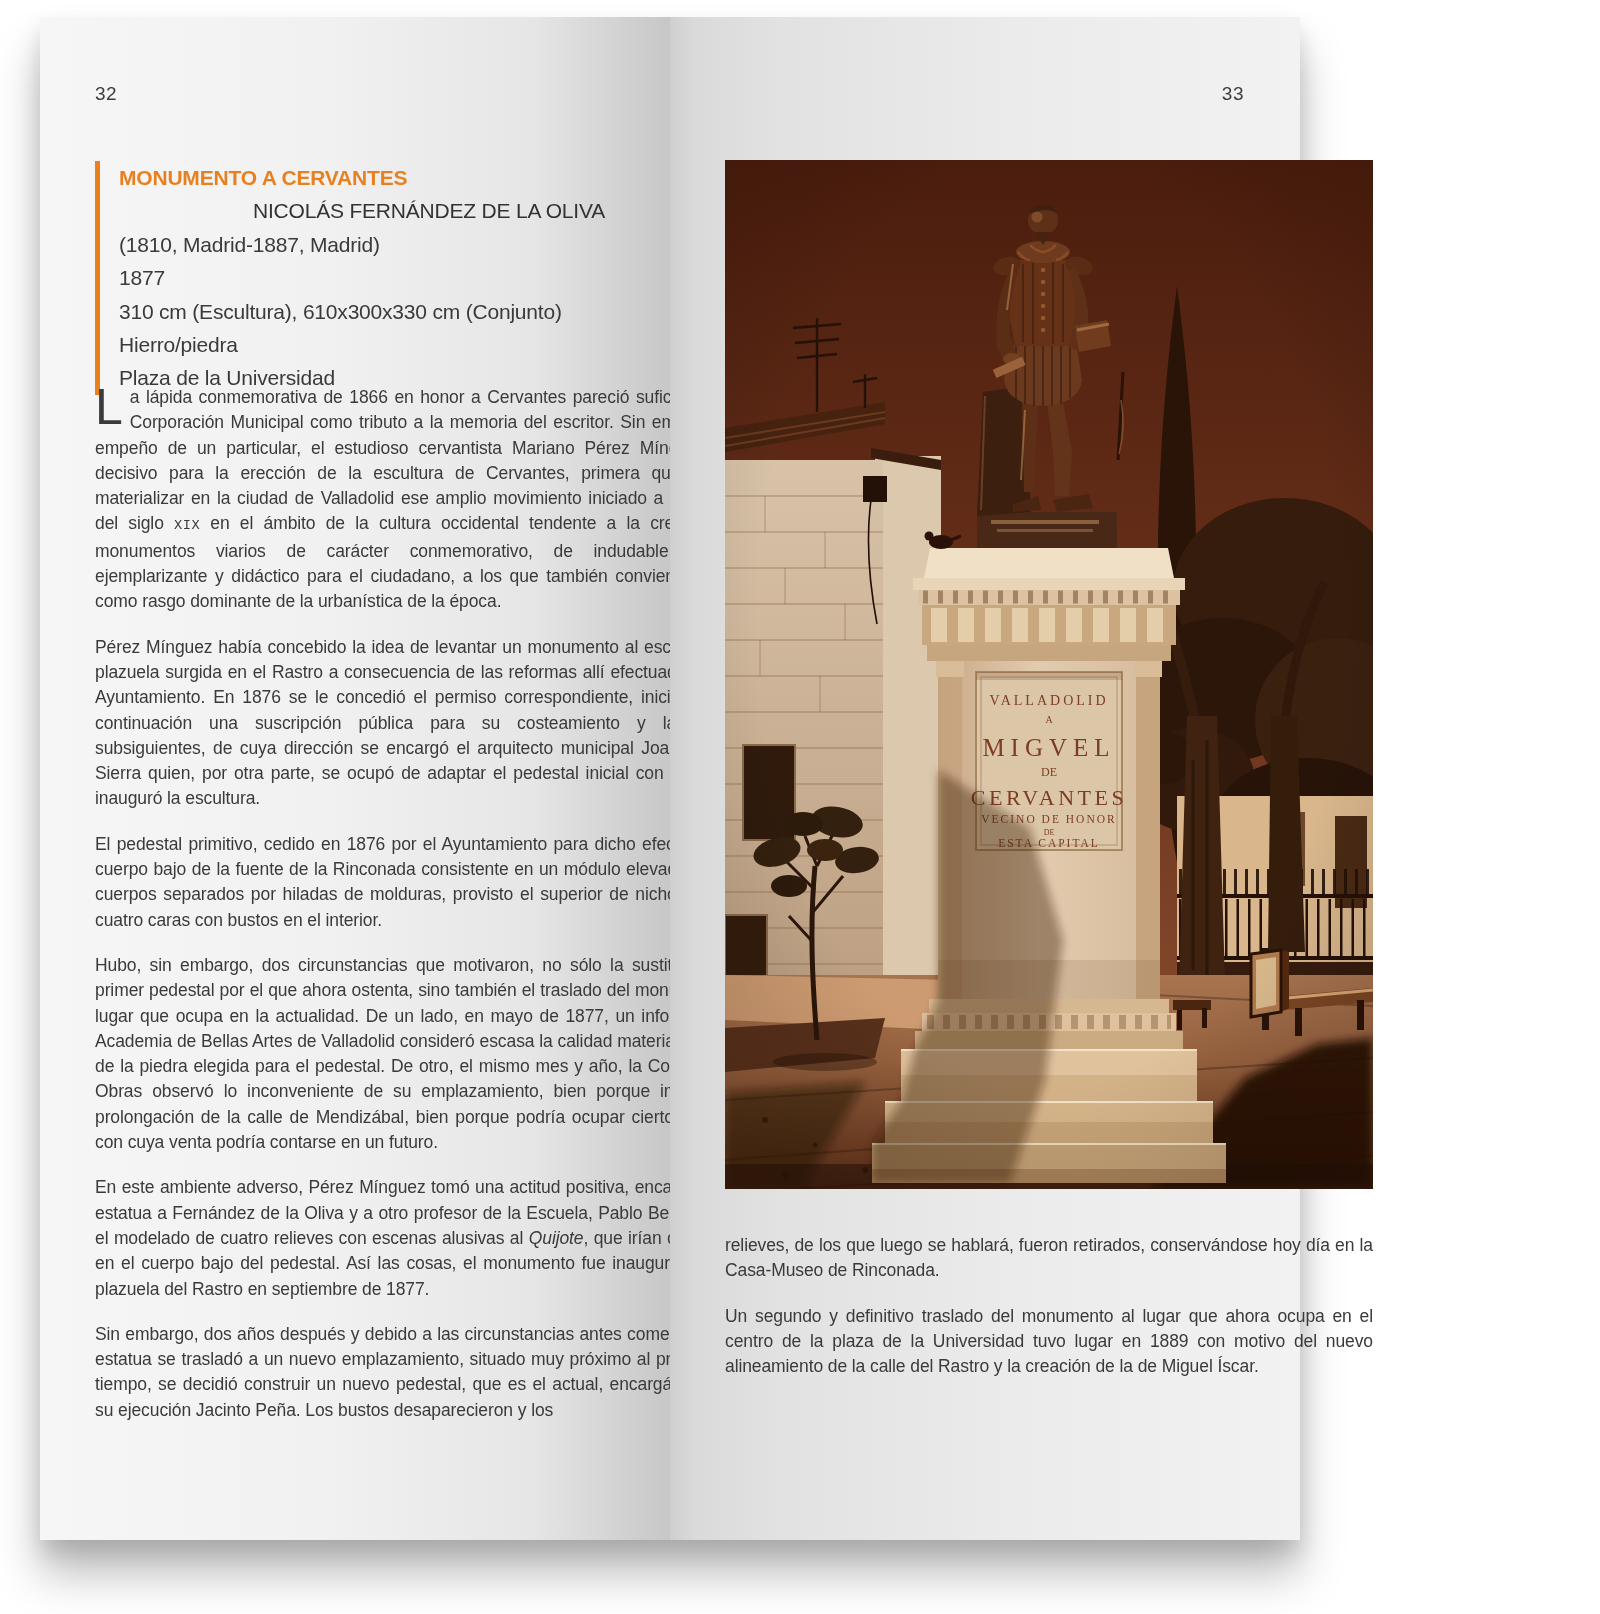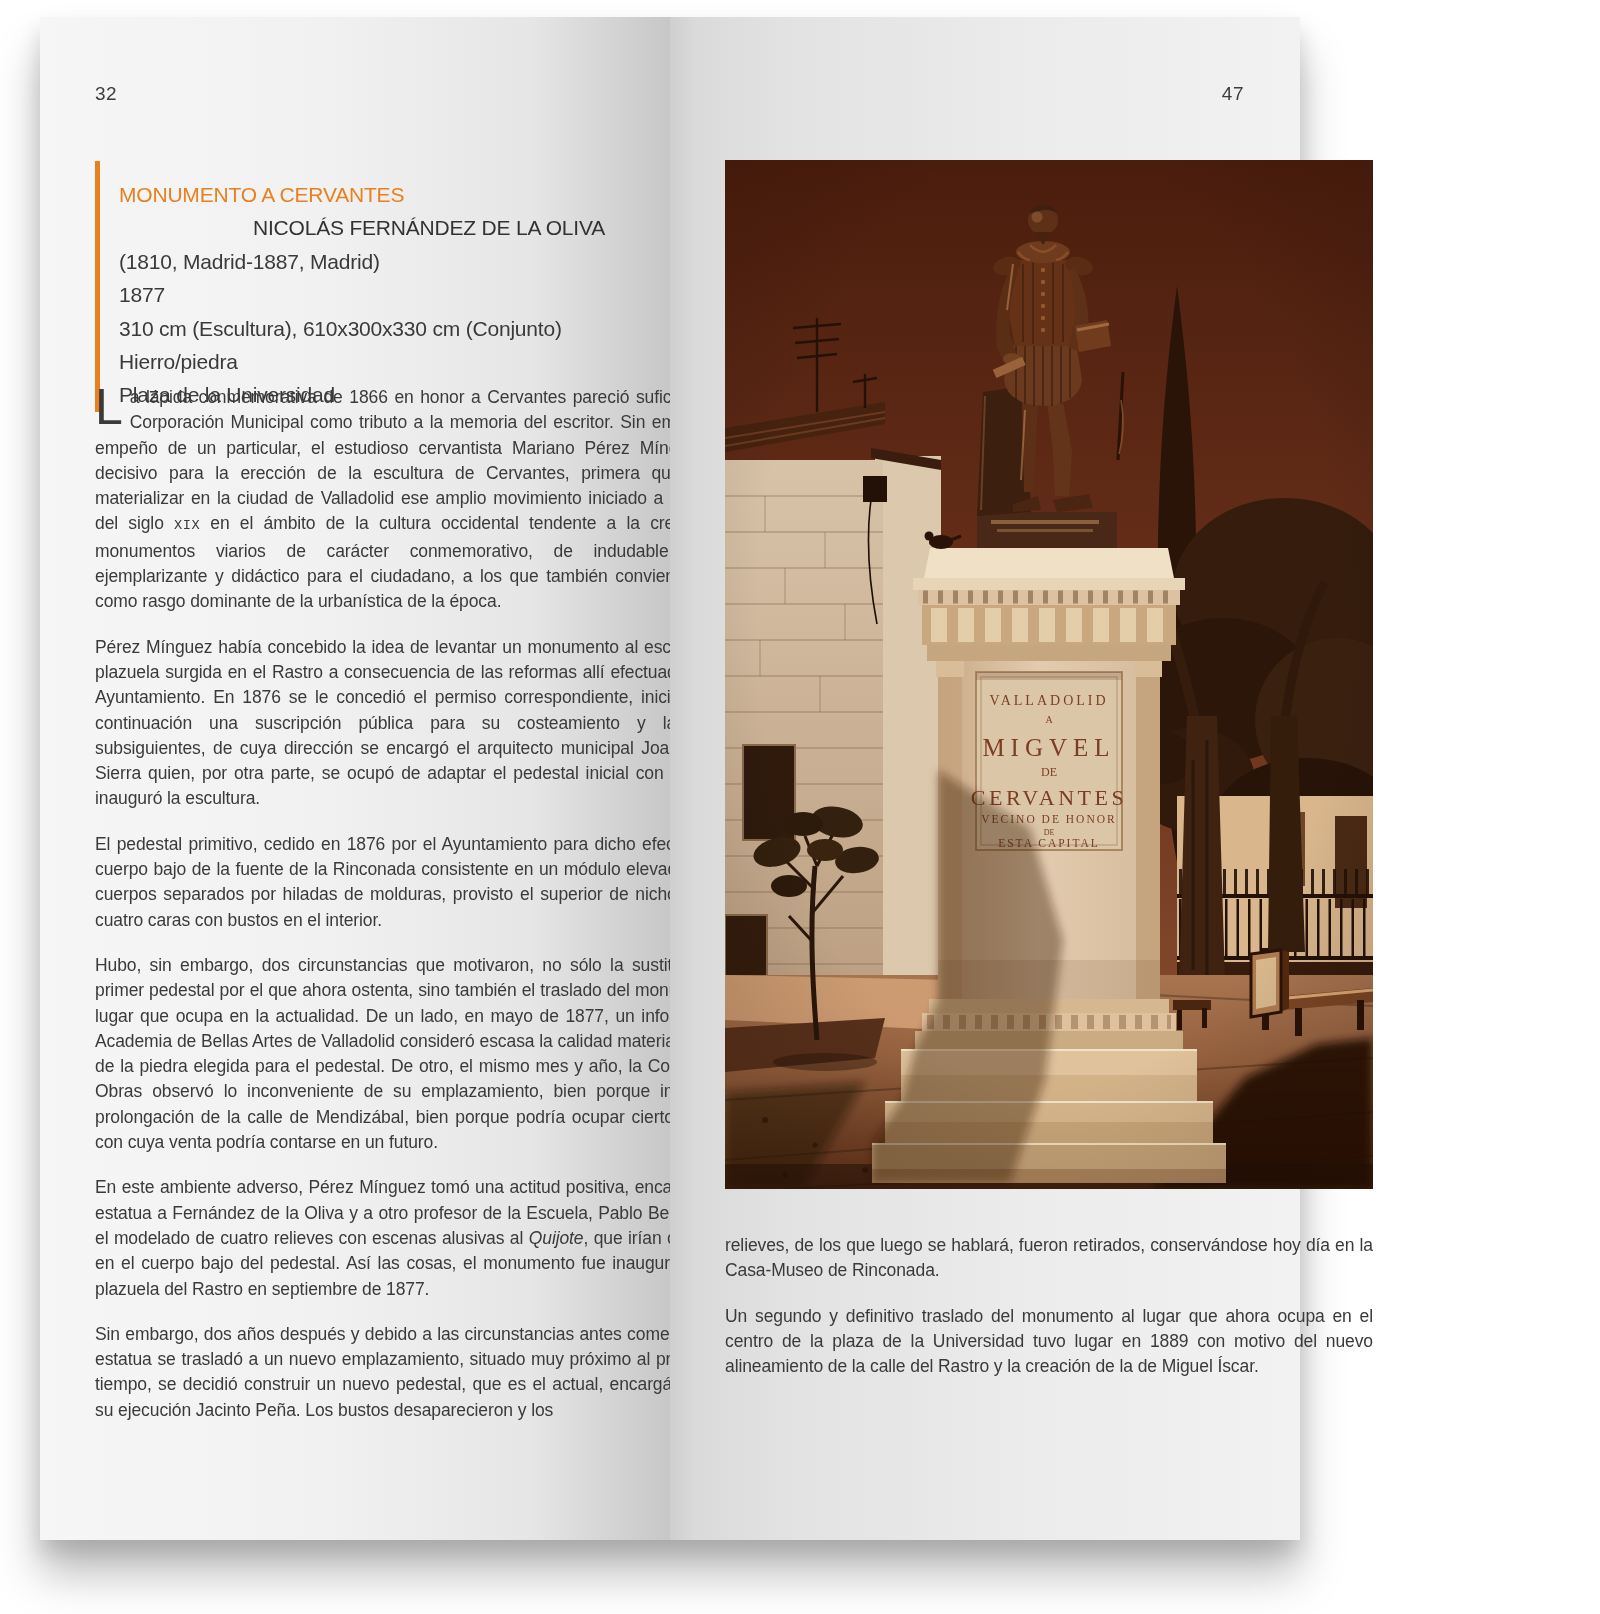--- a/index.html
+++ b/index.html
@@ -27,21 +27,21 @@
   .page-right .page-number{right:56px;}
 
   .artwork-header{
     position:absolute;left:55px;top:144px;width:620px;
     border-left:5px solid #e8801f;
     padding-left:19px;
   }
   .artwork-header .line{
     font-size:21px;line-height:33.4px;color:#3a3a3a;letter-spacing:-.2px;
   }
-  .artwork-header .title{color:#e8801f;font-weight:normal;margin-top:17px;}
+  .artwork-header .title{color:#e8801f;font-weight:bold;}
   .artwork-header .artist{font-weight:normal;color:#333;text-align:center;}
 
   .body-text{
     position:absolute;left:55px;width:650px;
     color:#3a3a3a;
   }
   .page-left .body-text{top:368px;}
   .page-right .body-text{top:1216px;width:648px;}
   .body-text p.para{
     margin:0 0 20px 0;
@@ -82,21 +82,21 @@
         <p class="para"><span class="drop-cap">L</span><span>a lápida conmemorativa de 1866 en honor a Cervantes pareció suficiente a la Corporación Municipal como tributo a la memoria del escritor. Sin embargo, el empeño de un particular, el estudioso cervantista Mariano Pérez Mínguez, fue decisivo para la erección de la escultura de Cervantes, primera que vino a materializar en la ciudad de Valladolid ese amplio movimiento iniciado a mediados del siglo </span><span class="smallcaps">XIX</span><span> en el ámbito de la cultura occidental tendente a la creación de monumentos viarios de carácter conmemorativo, de indudable sentido ejemplarizante y didáctico para el ciudadano, a los que también conviene valorar como rasgo dominante de la urbanística de la época.</span></p>
         <p class="para"><span>Pérez Mínguez había concebido la idea de levantar un monumento al escritor en la plazuela surgida en el Rastro a consecuencia de las reformas allí efectuadas por el Ayuntamiento. En 1876 se le concedió el permiso correspondiente, iniciándose a continuación una suscripción pública para su costeamiento y las obras subsiguientes, de cuya dirección se encargó el arquitecto municipal Joaquín Ruiz Sierra quien, por otra parte, se ocupó de adaptar el pedestal inicial con el que se inauguró la escultura.</span></p>
         <p class="para"><span>El pedestal primitivo, cedido en 1876 por el Ayuntamiento para dicho efecto, era el cuerpo bajo de la fuente de la Rinconada consistente en un módulo elevado de dos cuerpos separados por hiladas de molduras, provisto el superior de nichos en sus cuatro caras con bustos en el interior.</span></p>
         <p class="para"><span>Hubo, sin embargo, dos circunstancias que motivaron, no sólo la sustitución del primer pedestal por el que ahora ostenta, sino también el traslado del monumento al lugar que ocupa en la actualidad. De un lado, en mayo de 1877, un informe de la Academia de Bellas Artes de Valladolid consideró escasa la calidad material y formal de la piedra elegida para el pedestal. De otro, el mismo mes y año, la Comisión de Obras observó lo inconveniente de su emplazamiento, bien porque impedía la prolongación de la calle de Mendizábal, bien porque podría ocupar ciertos solares con cuya venta podría contarse en un futuro.</span></p>
         <p class="para"><span>En este ambiente adverso, Pérez Mínguez tomó una actitud positiva, encargando la estatua a Fernández de la Oliva y a otro profesor de la Escuela, Pablo Berasátegui, el modelado de cuatro relieves con escenas alusivas al </span><span class="italic">Quijote</span><span>, que irían colocados en el cuerpo bajo del pedestal. Así las cosas, el monumento fue inaugurado en la plazuela del Rastro en septiembre de 1877.</span></p>
         <p class="para"><span>Sin embargo, dos años después y debido a las circunstancias antes comentadas, la estatua se trasladó a un nuevo emplazamiento, situado muy próximo al primitivo. Al tiempo, se decidió construir un nuevo pedestal, que es el actual, encargándose de su ejecución Jacinto Peña. Los bustos desaparecieron y los</span></p>
       </div>
   </section>
 
   <section class="page page-right">
-    <div class="page-number">47</div>
+    <div class="page-number">33</div>
 
     <figure class="photo">
       <svg viewBox="0 0 648 1029" role="img" xmlns="http://www.w3.org/2000/svg" aria-label="Fotografía sepia del Monumento a Cervantes: estatua sobre alto pedestal pétreo en la plaza de la Universidad">
         <defs>
           <linearGradient id="skyG" x1="0" y1="0" x2="0" y2="1">
             <stop offset="0" stop-color="#4b1d0d"></stop>
               <stop offset=".55" stop-color="#68301a"></stop>
               <stop offset="1" stop-color="#84492c"></stop>
           </linearGradient>
           <linearGradient id="dieG" x1="0" y1="0" x2="1" y2="0">

